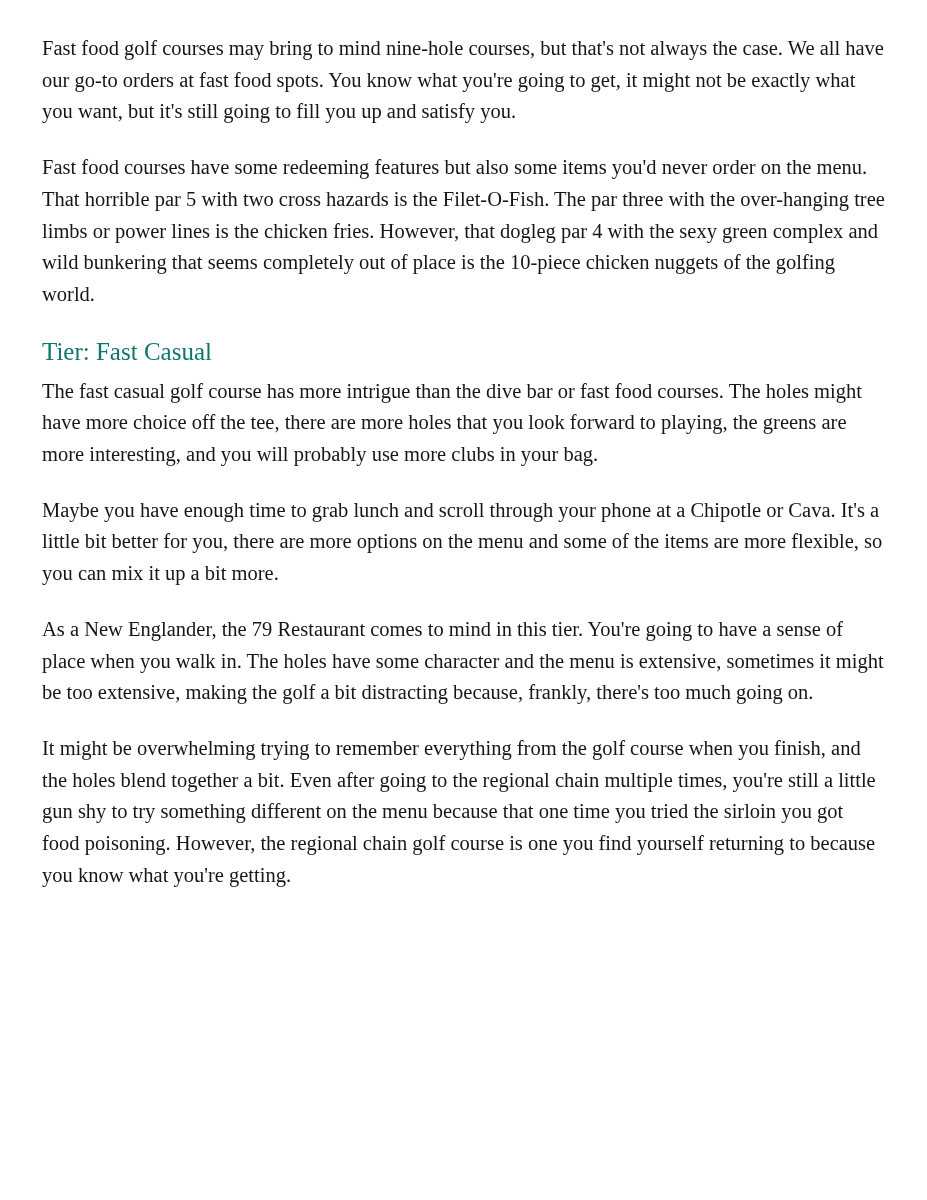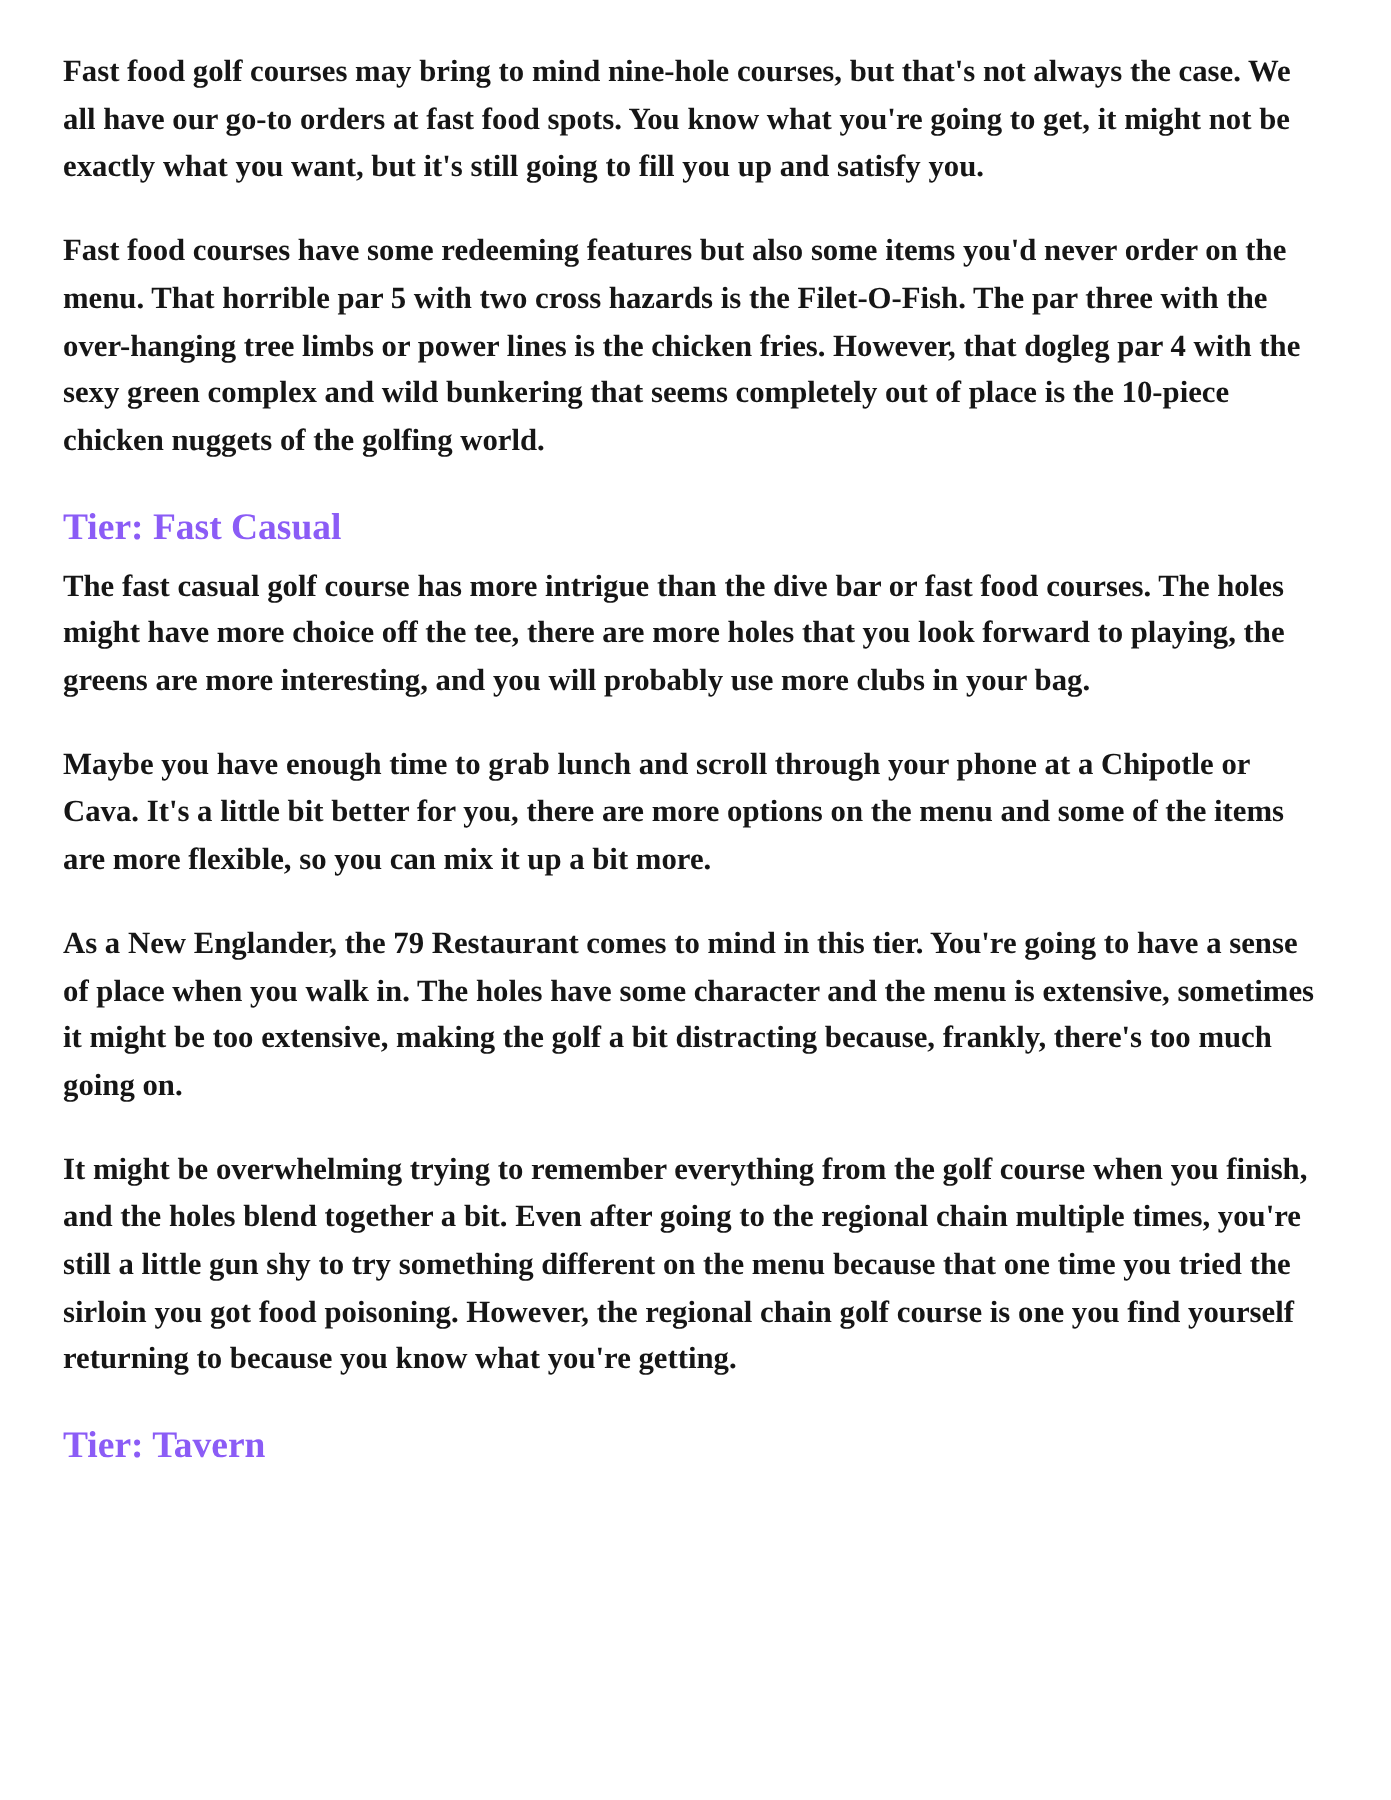--- a/index.html
+++ b/index.html
@@ -17,29 +17,28 @@
     width: 927px;
     padding: 33px 42px 0 42px;
     font-family: "Liberation Serif", "DejaVu Serif", serif;
     font-size: 20.5px;
     line-height: 31.7px;
     color: #161616;
     -webkit-font-smoothing: antialiased;
   }
   .article p {
     margin: 0 0 24px 0;
-    font-weight: bold;
   }
   .article h3 {
     font-family: "Liberation Serif", "DejaVu Serif", serif;
-    font-weight: 700;
+    font-weight: 400;
     font-size: 25px;
     line-height: 34px;
     margin: 16px 0 7px 0;
-    color: #8b5cf6;
+    color: #0f766e;
   }
 </style>
 </head>
 <body>
 
 <div class="article">
   <p>Fast food golf courses may bring to mind nine-hole courses, but that's not always the case. We all have our go-to orders at fast food spots. You know what you're going to get, it might not be exactly what you want, but it's still going to fill you up and satisfy you.</p>
 
   <p>Fast food courses have some redeeming features but also some items you'd never order on the menu. That horrible par 5 with two cross hazards is the Filet-O-Fish. The par three with the over-hanging tree limbs or power lines is the chicken fries. However, that dogleg par 4 with the sexy green complex and wild bunkering that seems completely out of place is the 10-piece chicken nuggets of the golfing world.</p>
 
@@ -47,15 +46,14 @@
 
   <p>The fast casual golf course has more intrigue than the dive bar or fast food courses. The holes might have more choice off the tee, there are more holes that you look forward to playing, the greens are more interesting, and you will probably use more clubs in your bag.</p>
 
   <p>Maybe you have enough time to grab lunch and scroll through your phone at a Chipotle or Cava. It's a little bit better for you, there are more options on the menu and some of the items are more flexible, so you can mix it up a bit more.</p>
 
 
   <p>As a New Englander, the 79 Restaurant comes to mind in this tier. You're going to have a sense of place when you walk in. The holes have some character and the menu is extensive, sometimes it might be too extensive, making the golf a bit distracting because, frankly, there's too much going on.</p>
 
   <p>It might be overwhelming trying to remember everything from the golf course when you finish, and the holes blend together a bit. Even after going to the regional chain multiple times, you're still a little gun shy to try something different on the menu because that one time you tried the sirloin you got food poisoning. However, the regional chain golf course is one you find yourself returning to because you know what you're getting.</p>
 
-  <h3>Tier: Tavern</h3>
 
 </div>
 
 </body></html>

